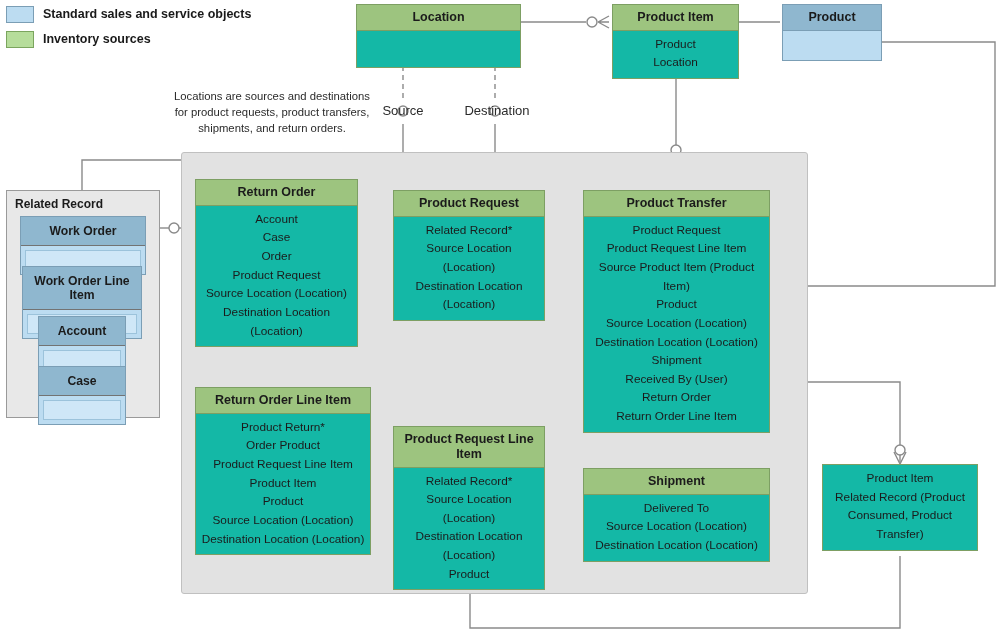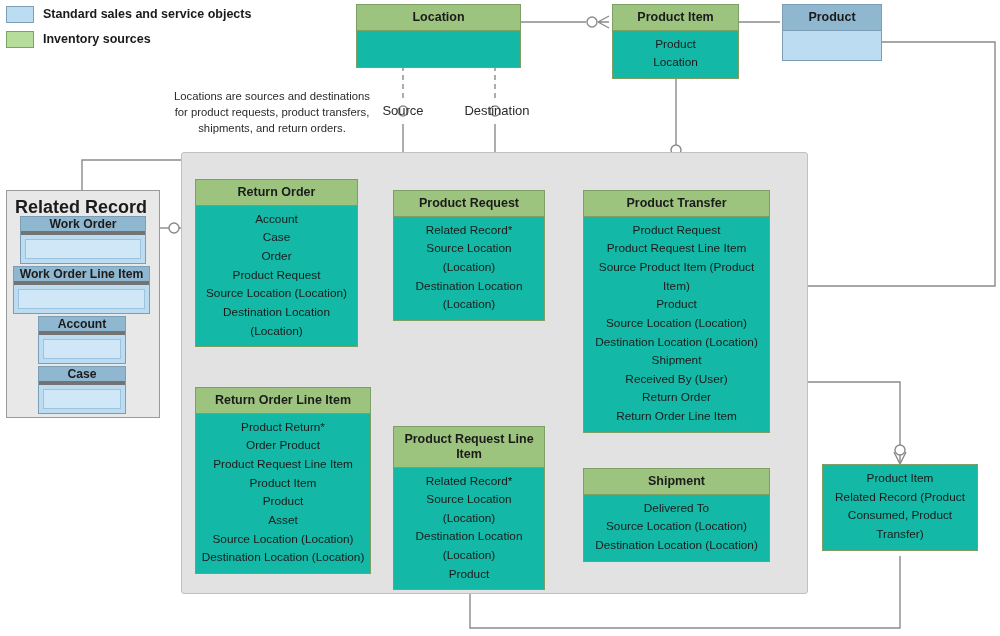--- a/index.html
+++ b/index.html
@@ -89,40 +89,40 @@
     border: 1px solid #c0c0c0;
     border-radius: 3px;
   }
   .related-box {
     position: absolute;
     box-sizing: border-box;
     background: #e8e8e8;
     border: 1px solid #9a9a9a;
   }
   .related-box .rb-title {
-    font-size: 18px;
+    font-size: 12px;
     font-weight: bold;
     color: #1b1b1b;
     padding: 6px 0 3px 8px;
   }
   .mini {
     position: absolute;
     box-sizing: border-box;
     border: 1px solid #7b9eb5;
     background: #bcdcf1;
   }
   .mini .m-hdr {
     box-sizing: border-box;
     background: #8fb7cf;
-    border-bottom: 4px solid #737373;
+    border-bottom: 1px solid #737373;
     text-align: center;
     font-size: 12.2px;
     font-weight: bold;
     color: #1b1b1b;
-    padding: 0 2px;
+    padding: 7px 2px;
   }
   .mini .m-body {
     box-sizing: border-box;
     background: #cfe7f7;
     height: 20px;
     margin: 4px;
     border: 1px solid #9cc3db;
   }
   .note {
     position: absolute;
@@ -254,21 +254,21 @@
   </div>
 
   <div class="related-box" style="left:6px; top:190px; width:154px; height:228px;">
     <div class="rb-title">Related Record</div>
   </div>
 
   <div class="mini" style="left:20px; top:216px; width:126px;">
     <div class="m-hdr">Work Order</div>
     <div class="m-body"></div>
   </div>
-  <div class="mini" style="left:13px; top:266px; width:137px;">
+  <div class="mini" style="left:22px; top:266px; width:120px;">
     <div class="m-hdr">Work Order Line Item</div>
     <div class="m-body"></div>
   </div>
   <div class="mini" style="left:38px; top:316px; width:88px;">
     <div class="m-hdr">Account</div>
     <div class="m-body"></div>
   </div>
   <div class="mini" style="left:38px; top:366px; width:88px;">
     <div class="m-hdr">Case</div>
     <div class="m-body"></div>
@@ -312,21 +312,20 @@
   </div>
 
   <div class="entity" style="left:195px; top:387px; width:176px;">
     <div class="hdr">Return Order Line Item</div>
     <div class="fields">
       <div class="fld">Product Return*</div>
       <div class="fld">Order Product</div>
       <div class="fld">Product Request Line Item</div>
       <div class="fld">Product Item</div>
       <div class="fld">Product</div>
-      <div class="fld">Asset</div>
       <div class="fld">Source Location (Location)</div>
       <div class="fld">Destination Location (Location)</div>
     </div>
   </div>
 
   <div class="entity" style="left:393px; top:426px; width:152px;">
     <div class="hdr">Product Request Line Item</div>
     <div class="fields">
       <div class="fld">Related Record*</div>
       <div class="fld">Source Location (Location)</div>

